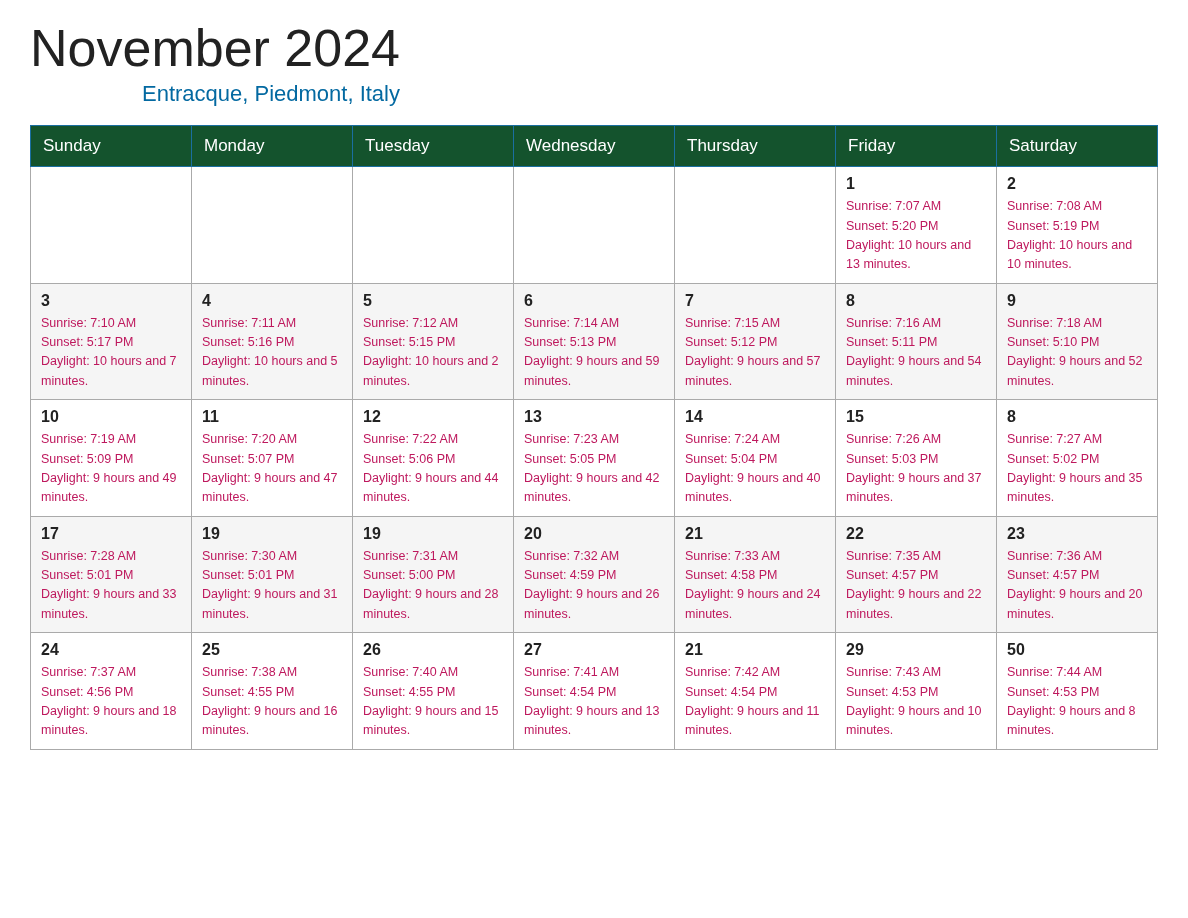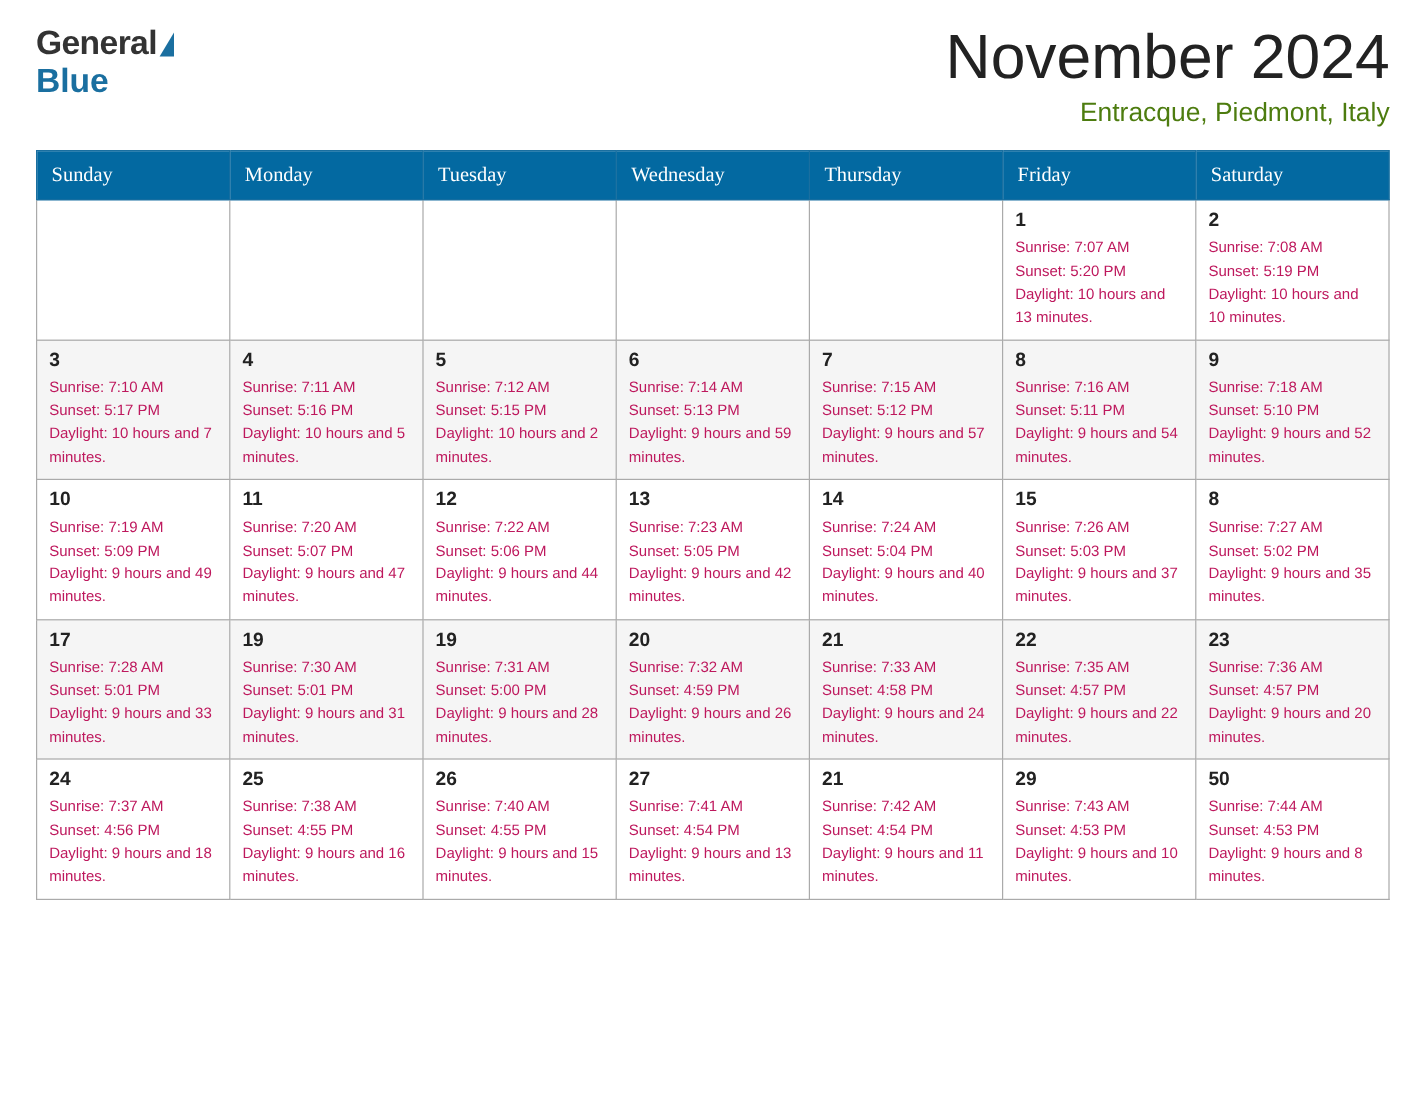--- a/index.html
+++ b/index.html
@@ -60,21 +60,21 @@
 
     .month-title {
       font-size: 52px;
       font-weight: normal;
       color: #222;
       line-height: 1.1;
     }
 
     .location-title {
       font-size: 22px;
-      color: #4d7c0f;
+      color: #0369a1;
       margin-top: 4px;
     }
 
     .calendar-table {
       width: 100%;
       border-collapse: collapse;
       border: 1px solid #999;
     }
 
     .calendar-table th {
@@ -116,35 +116,27 @@
 
     tr:nth-child(odd) td {
       background: #fff;
     }
 
     tr:nth-child(even) td {
       background: #f5f5f5;
     }
 
     .calendar-table thead tr th {
-      background: #0369a1;
-      font-family: Liberation Serif, serif;
+      background: #14532d;
     }
   </style>
 </head>
 <body>
 
 <div class="header">
-  <div class="logo-area">
-    <div class="logo-text">
-      <span class="logo-general">General</span>
-      <span class="logo-triangle"></span>
-    </div>
-    <span class="logo-blue">Blue</span>
-  </div>
   <div class="title-area">
     <div class="month-title">November 2024</div>
     <div class="location-title">Entracque, Piedmont, Italy</div>
   </div>
 </div>
 
 <table class="calendar-table">
   <thead>
     <tr>
       <th>Sunday</th>

